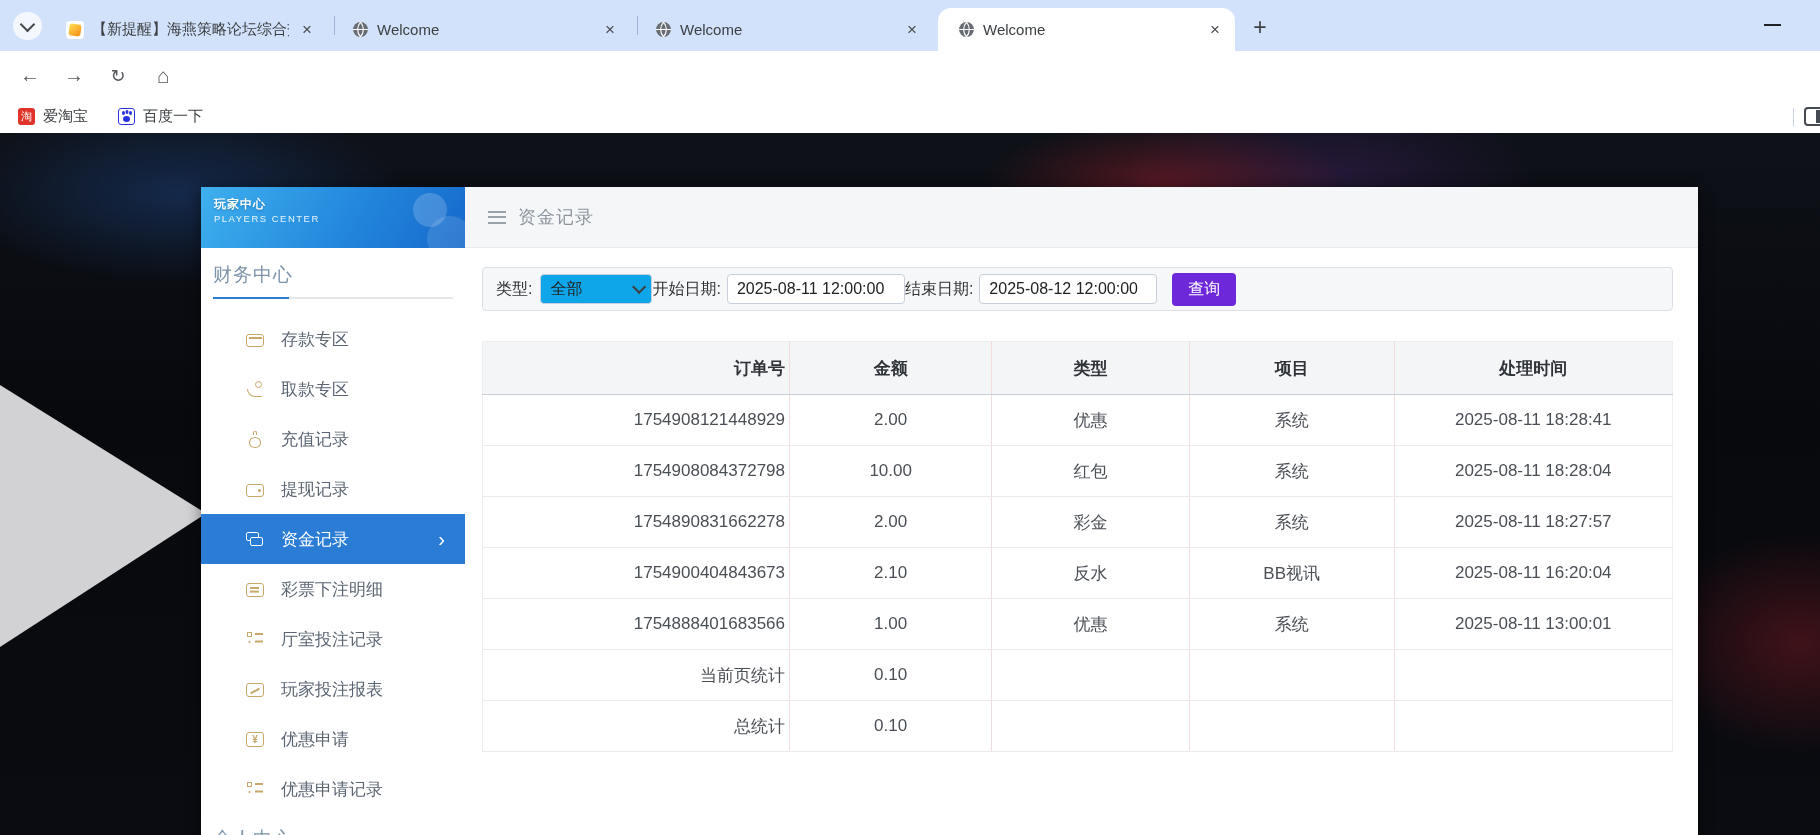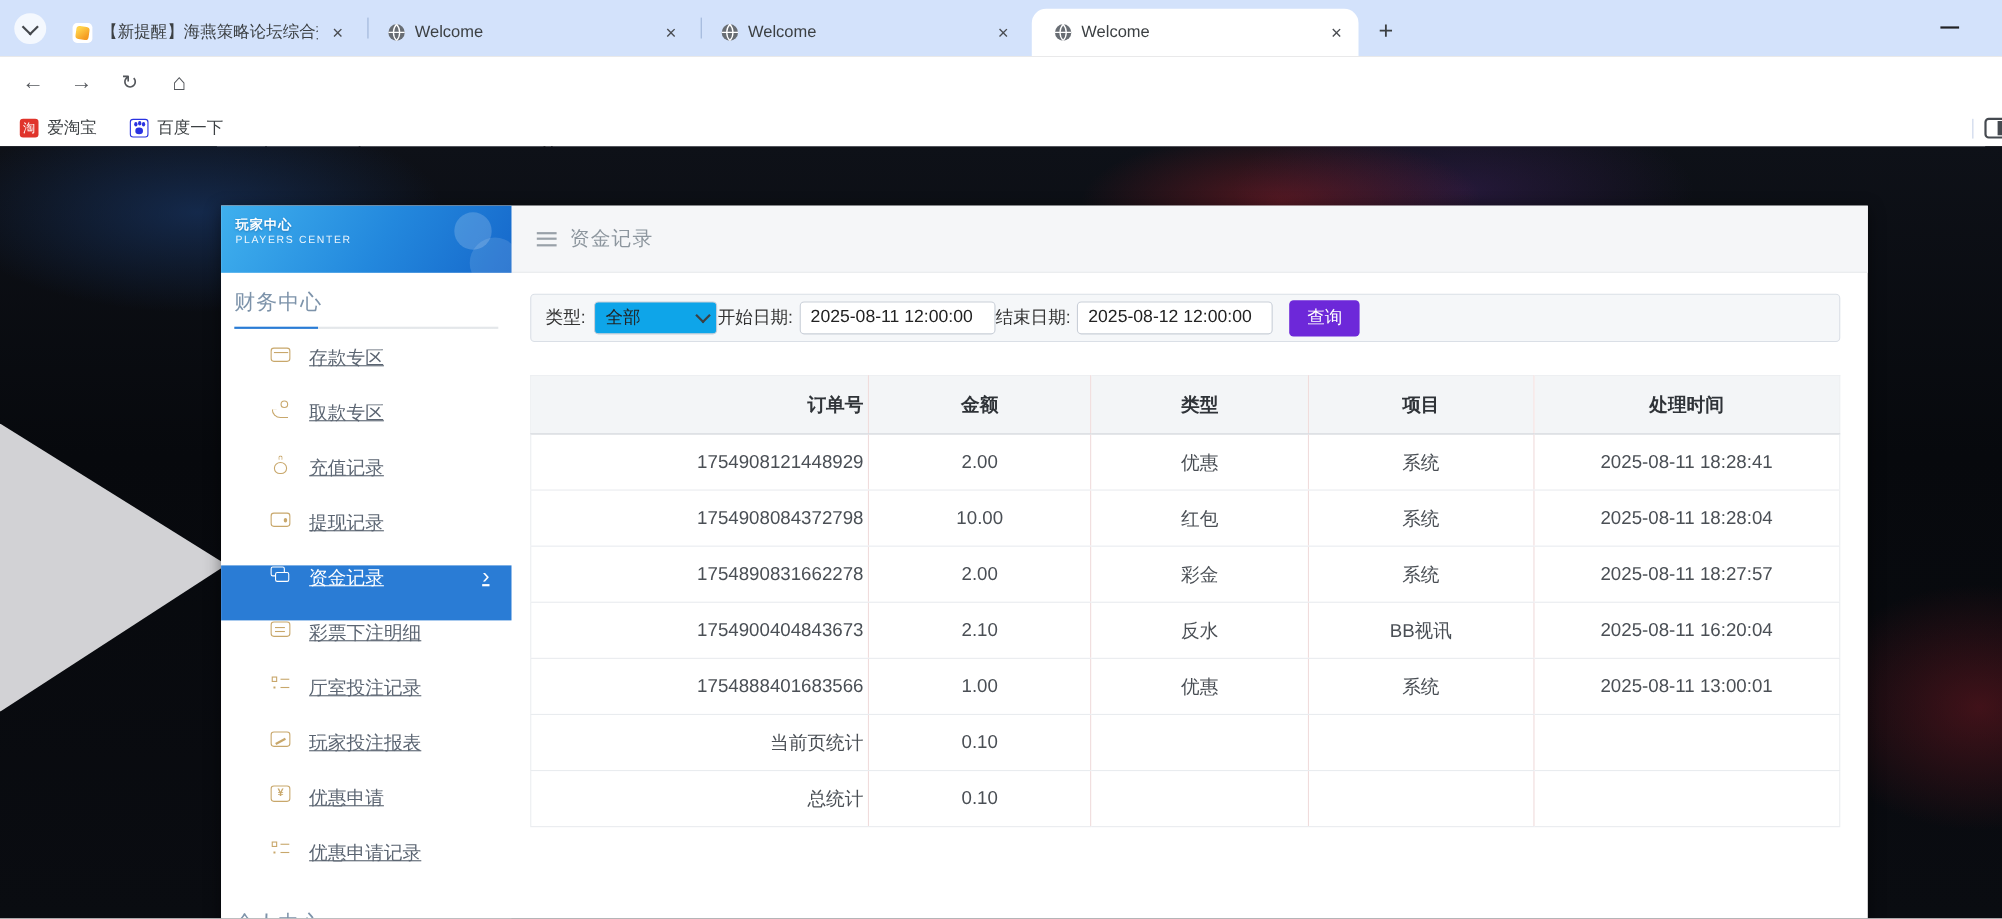--- a/index.html
+++ b/index.html
@@ -86,21 +86,21 @@
   .sb-header::before{content:"";position:absolute;right:18px;top:6px;width:34px;height:34px;border-radius:50%;
     background:rgba(255,255,255,.18);}
   .sb-header::after{content:"";position:absolute;right:-8px;bottom:-14px;width:46px;height:46px;border-radius:50%;
     background:rgba(255,255,255,.12);}
   .sb-title{color:#fff;font-size:12px;font-weight:bold;letter-spacing:1px;text-shadow:0 1px 2px rgba(0,60,120,.4);}
   .sb-subtitle{color:rgba(255,255,255,.9);font-size:9.5px;letter-spacing:1.5px;margin-top:0;}
   .sb-section{margin:14px 12px 0;font-size:19px;color:#7d93aa;letter-spacing:1px;}
   .sb-underline{margin:9px 12px 0;height:2px;
     background:linear-gradient(to right,#2a7cd5 0,#2a7cd5 76px,#e4e7ea 76px,#e4e7ea 100%);}
   .sb-menu{margin-top:15px;}
-  .sb-item{height:50px;display:flex;align-items:flex-start;color:#5b6572;font-size:17px;cursor:pointer;text-decoration:underline;}
+  .sb-item{height:50px;display:flex;align-items:center;color:#5b6572;font-size:17px;cursor:pointer;}
   .sb-item .icn{margin-left:45px;margin-right:17px;}
   .sb-item.sel{background:#2a7cd5;color:#fff;}
   .sb-item .chv{margin-left:auto;margin-right:20px;font-size:20px;color:#fff;line-height:1;}
   .sb-partial{margin:12px 12px 0;font-size:19px;color:#7d93aa;letter-spacing:1px;}
 
   
   .icn{width:18px;height:17px;position:relative;flex:none;--c:#c8a76b;}
   .sel .icn{--c:#ffffff;}
   .icn-card{border:1.7px solid var(--c);border-radius:3px;height:13px;margin-top:2px;box-sizing:border-box;}
   .icn-card::after{content:"";position:absolute;left:1.5px;right:1.5px;top:2.5px;height:1.7px;background:var(--c);}

